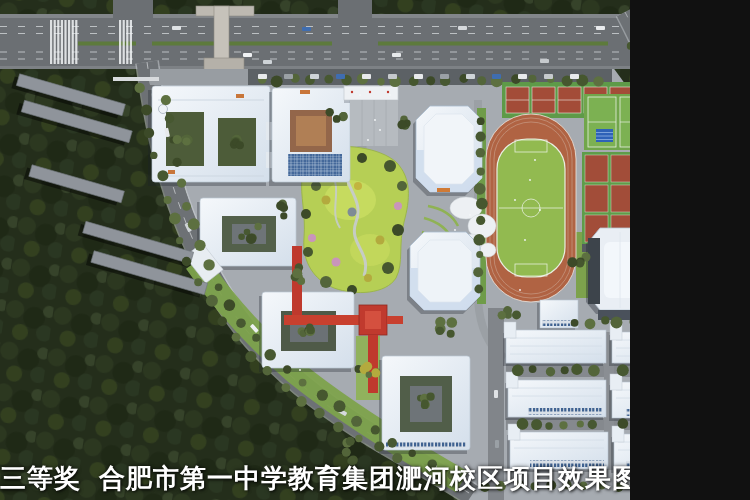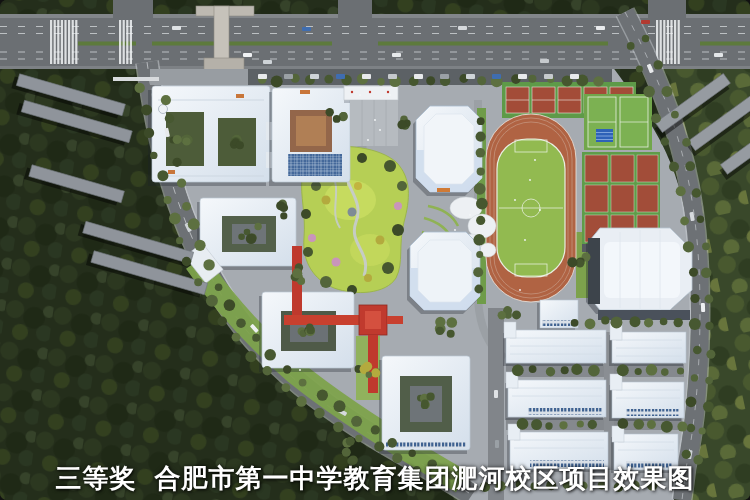--- a/index.html
+++ b/index.html
@@ -1,17 +1,17 @@
 <!DOCTYPE html>
 <html><head>
 <meta charset="utf-8">
 <style>
   html,body{margin:0;padding:0;background:#111;}
-  .stage{position:relative;width:750px;height:500px;overflow:hidden;background:#242e1b;
-         font-family:Liberation Serif, serif;border-radius:7px;}
+  .stage{position:relative;width:630px;height:500px;overflow:hidden;background:#242e1b;
+         font-family:Liberation Serif, serif;}
   .stage svg{position:absolute;left:0;top:0;}
   .caption{position:absolute;left:0;right:0;bottom:4px;text-align:center;color:#fff;
            font-size:26px;font-weight:700;letter-spacing:1px;white-space:nowrap;
            text-shadow:0 0 4px rgba(0,0,0,.65),1px 1px 3px rgba(0,0,0,.75);}
   .caption .award{margin-right:18px;}
 </style>
 </head>
 <body>
 
 <div class="stage">

